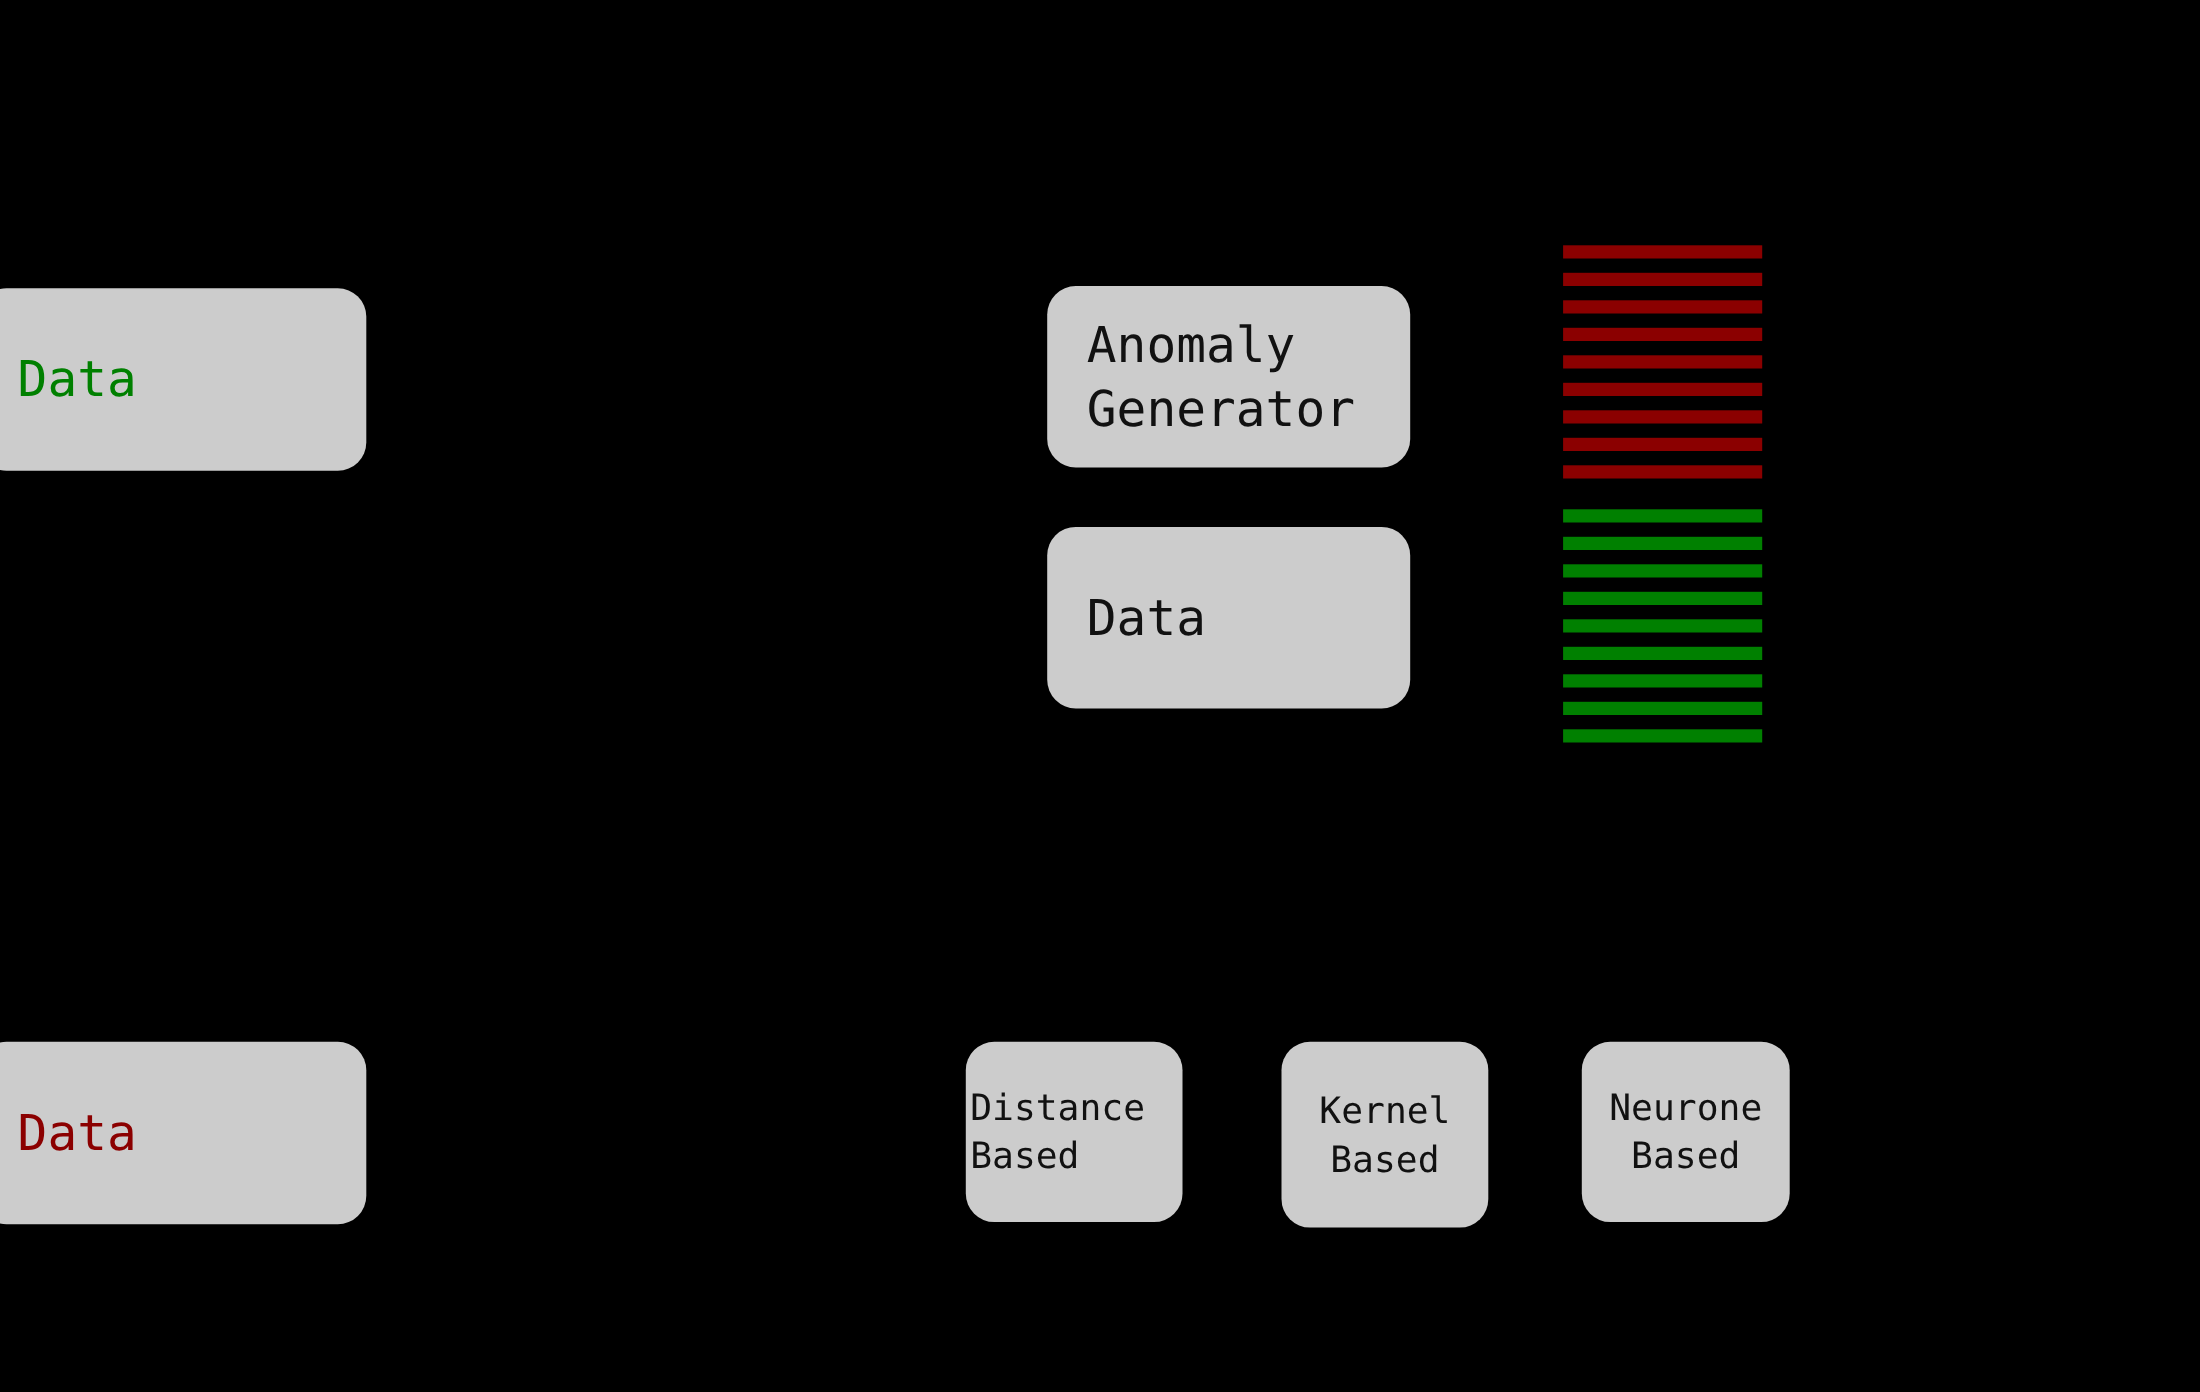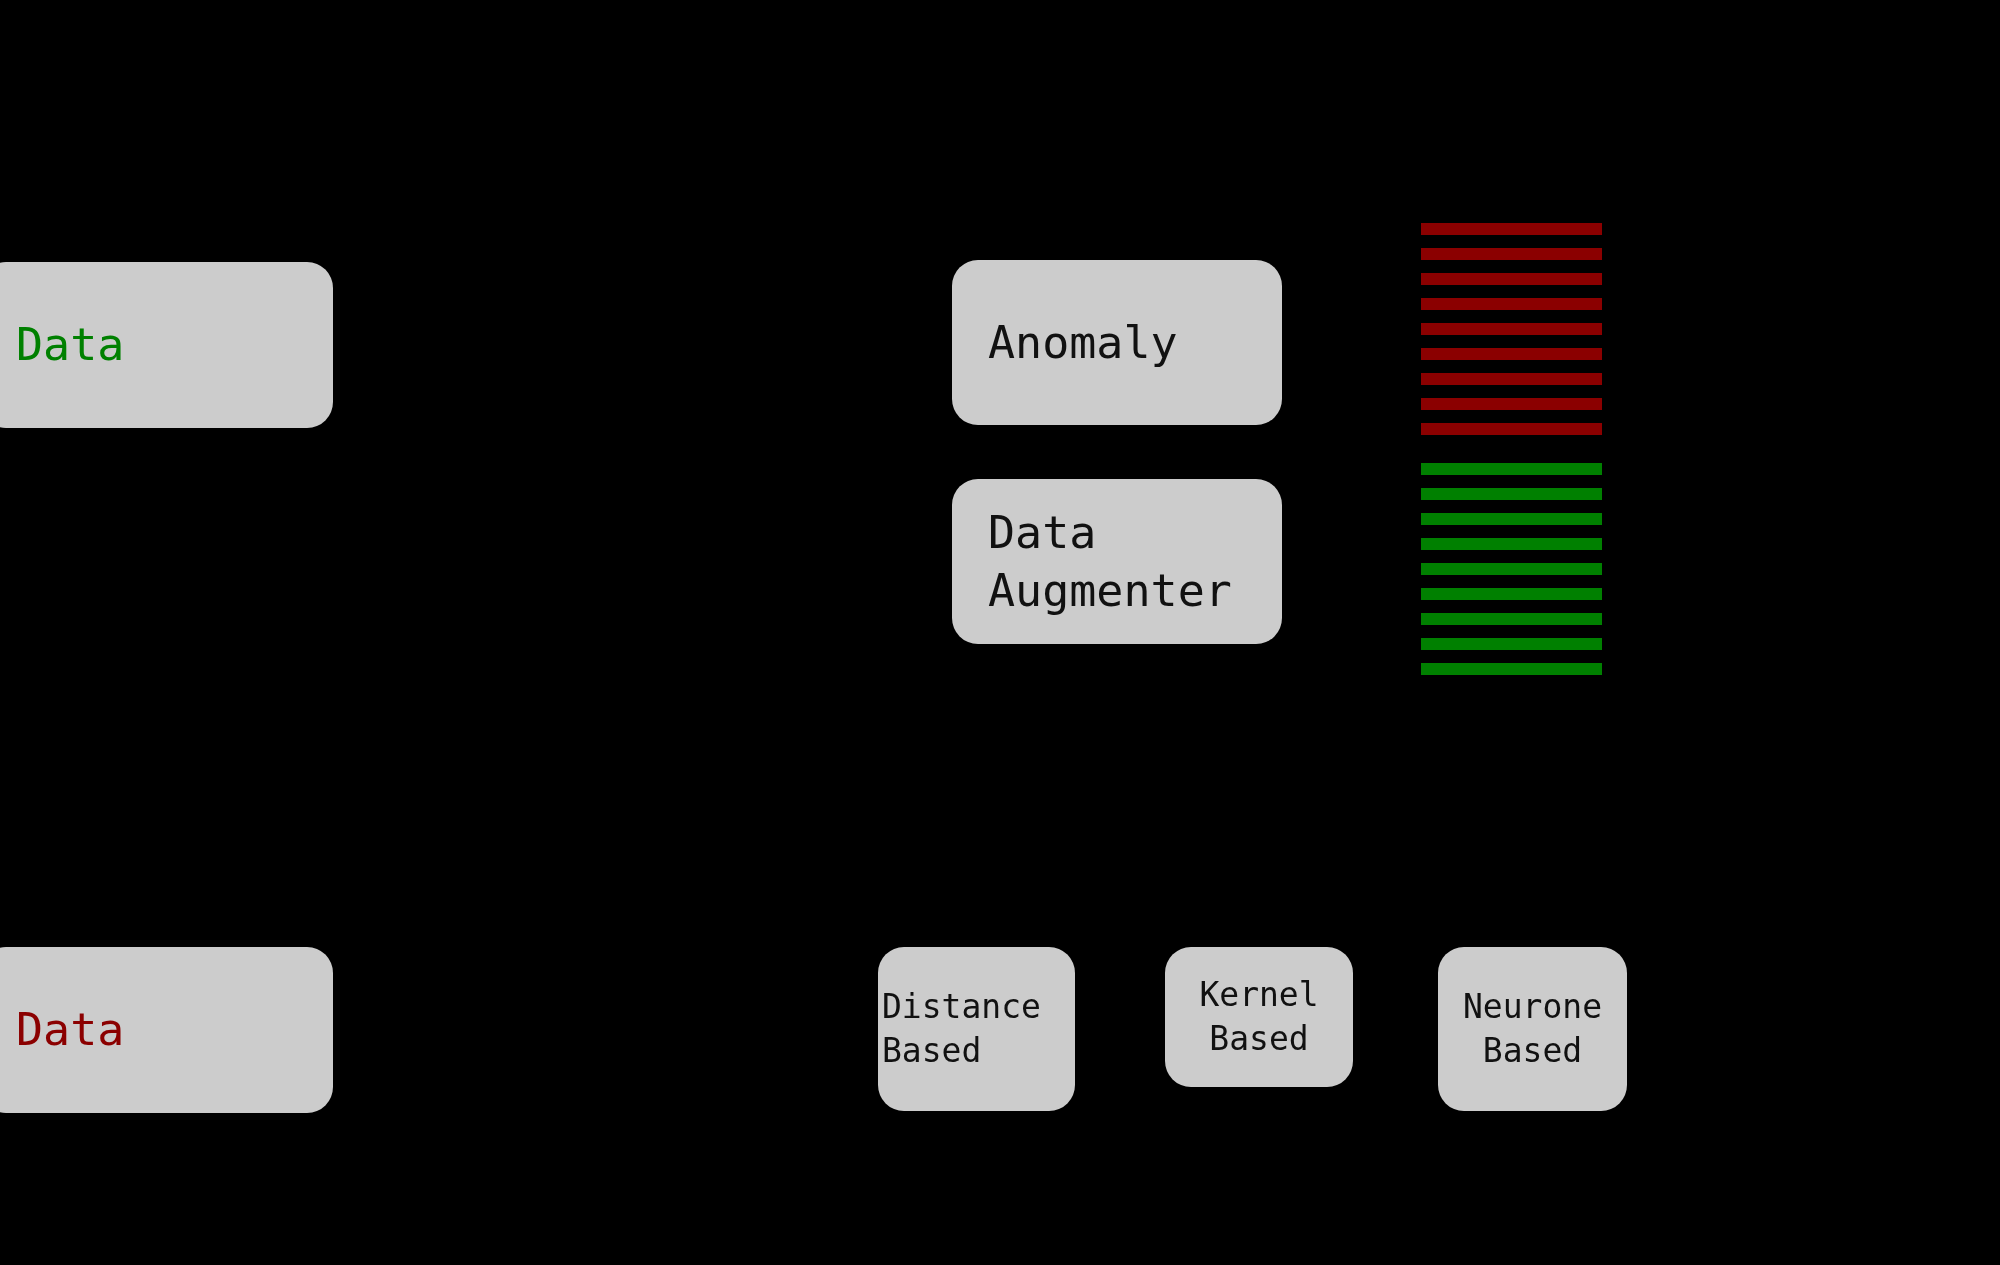--- a/index.html
+++ b/index.html
@@ -54,21 +54,21 @@
   #box-anomaly-generator {
     left: 952px; top: 260px; width: 330px; height: 165px;
   }
   #box-data-augmenter {
     left: 952px; top: 479px; width: 330px; height: 165px;
   }
   #box-distance-based {
     left: 878px; top: 947px; width: 197px; height: 164px;
   }
   #box-kernel-based {
-    left: 1165px; top: 947px; width: 188px; height: 140px;
+    left: 1165px; top: 947px; width: 188px; height: 169px;
   }
   #box-neurone-based {
     left: 1438px; top: 947px; width: 189px; height: 164px;
   }
   #box-kernel-based, #box-neurone-based {
     align-items: center;
     padding-left: 0;
   }
   #box-kernel-based .line, #box-neurone-based .line {
     display: block;
@@ -99,25 +99,25 @@
   <div class="box box-lg txt-green" id="box-normal-data">
     <span class="line">Data</span>
   </div>
 
   <div class="box box-lg txt-red" id="box-abnormal-data">
     <span class="line">Data</span>
   </div>
 
   <div class="box box-lg txt-black" id="box-anomaly-generator">
     <span class="line">Anomaly</span>
+    <span class="line">Generator</span>
   </div>
 
   <div class="box box-lg txt-black" id="box-data-augmenter">
     <span class="line">Data</span>
-    <span class="line">Augmenter</span>
   </div>
 
   <div class="box box-sm txt-black" id="box-distance-based">
     <span class="line">Distance</span>
     <span class="line">Based</span>
   </div>
 
   <div class="box box-sm txt-black" id="box-kernel-based">
     <span class="line">Kernel</span>
     <span class="line">Based</span>

